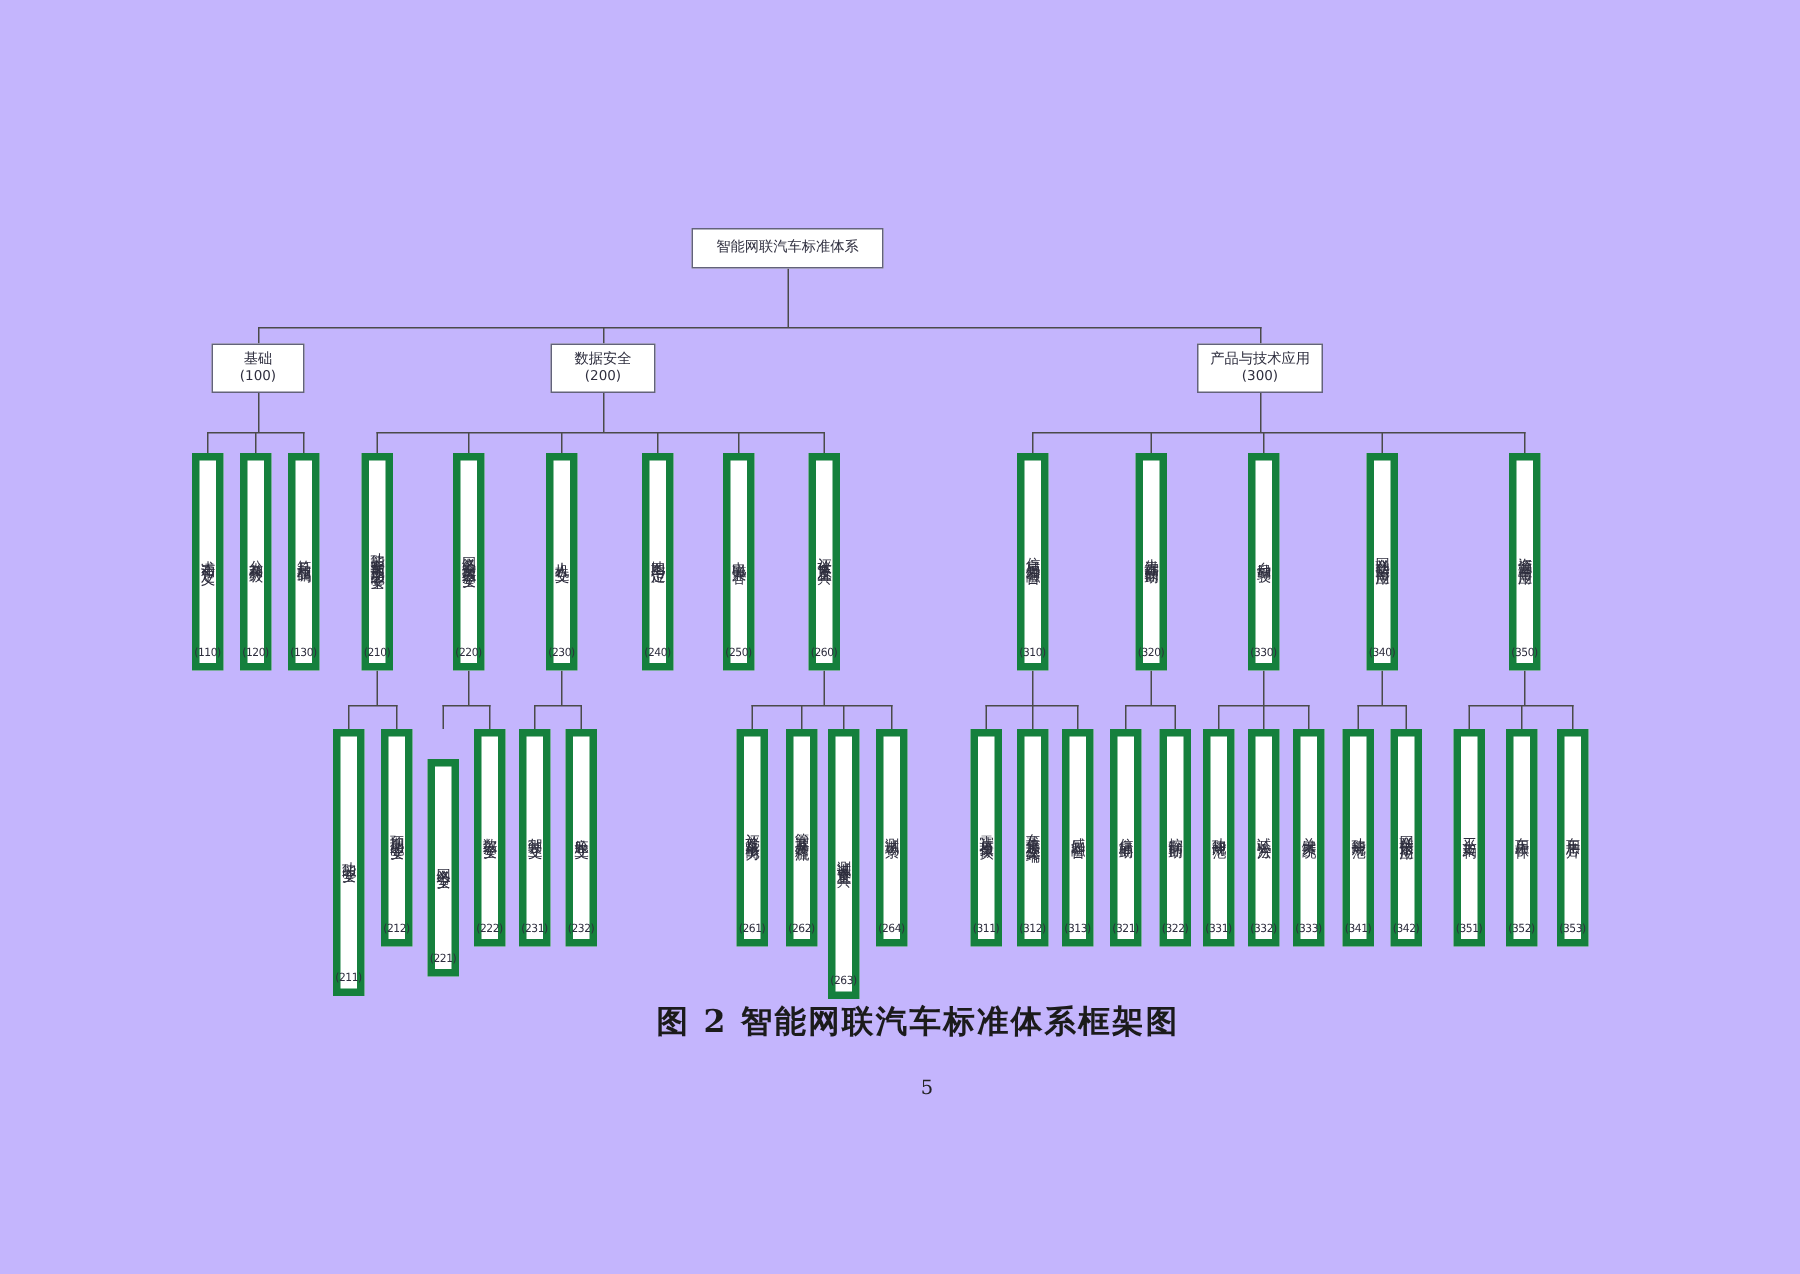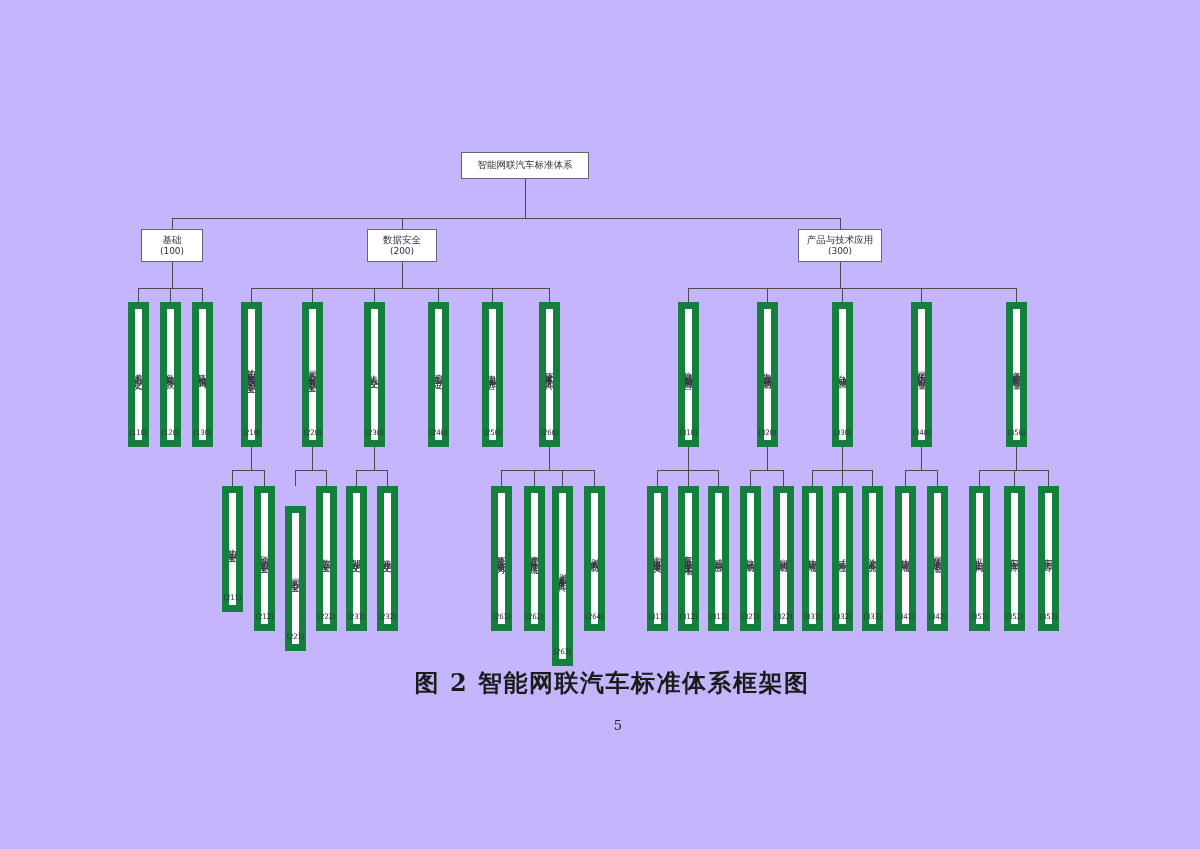--- a/index.html
+++ b/index.html
@@ -22,21 +22,21 @@
     align-items: center;
     justify-content: center;
     color: #2e2e3e;
     z-index: 2;
   }
   .hlabel { font-size: 9.5px; line-height: 1.3; white-space: nowrap; }
   .hcode  { font-size: 9px;  line-height: 1.25; white-space: nowrap; }
   .vnode {
     position: absolute;
     width: 21px;
-    border: 7px solid #15803d;
+    border: 5px solid #15803d;
     background: #ffffff;
     display: flex;
     flex-direction: column;
     align-items: center;
     color: #2e2e3e;
     z-index: 2;
   }
   .vlabel {
     flex: 1;
     width: 100%;
@@ -60,21 +60,21 @@
     white-space: nowrap;
     padding-bottom: 3px;
     transform: scaleX(0.95);
   }
   .caption {
     position: absolute;
     left: 612px;
     top: 667px;
     transform: translateX(-50%);
     font-family: "DejaVu Serif", serif;
-    font-size: 24px;
+    font-size: 21px;
     font-weight: 600;
     letter-spacing: 1.5px;
     color: #1b1b1b;
     white-space: nowrap;
   }
   .pagenum {
     position: absolute;
     left: 618px;
     top: 718px;
     transform: translateX(-50%);
@@ -208,21 +208,21 @@
       <div class="cline" style="left: 1015.5px; top: 288px; width: 1px; height: 14px;"></div>
       <div class="vnode" style="left: 1005.5px; top: 302px; height: 145px;">
         <div class="vlabel">
           <div class="vtext">资源管理与应用</div>
         </div>
         <div class="vcode">(350)</div>
       </div>
       <div class="cline" style="left: 250.5px; top: 447px; width: 1px; height: 23px;"></div>
       <div class="cline" style="left: 231.5px; top: 469.5px; width: 33px; height: 1px;"></div>
       <div class="cline" style="left: 231.5px; top: 470px; width: 1px; height: 16px;"></div>
-      <div class="vnode" style="left: 221.5px; top: 486px; height: 126px;">
+      <div class="vnode" style="left: 221.5px; top: 486px; height: 178px;">
         <div class="vlabel">
           <div class="vtext">功能安全</div>
         </div>
         <div class="vcode">(211)</div>
       </div>
       <div class="cline" style="left: 263.5px; top: 470px; width: 1px; height: 16px;"></div>
       <div class="vnode" style="left: 253.5px; top: 486px; height: 145px;">
         <div class="vlabel">
           <div class="vtext">预期功能安全</div>
         </div>

